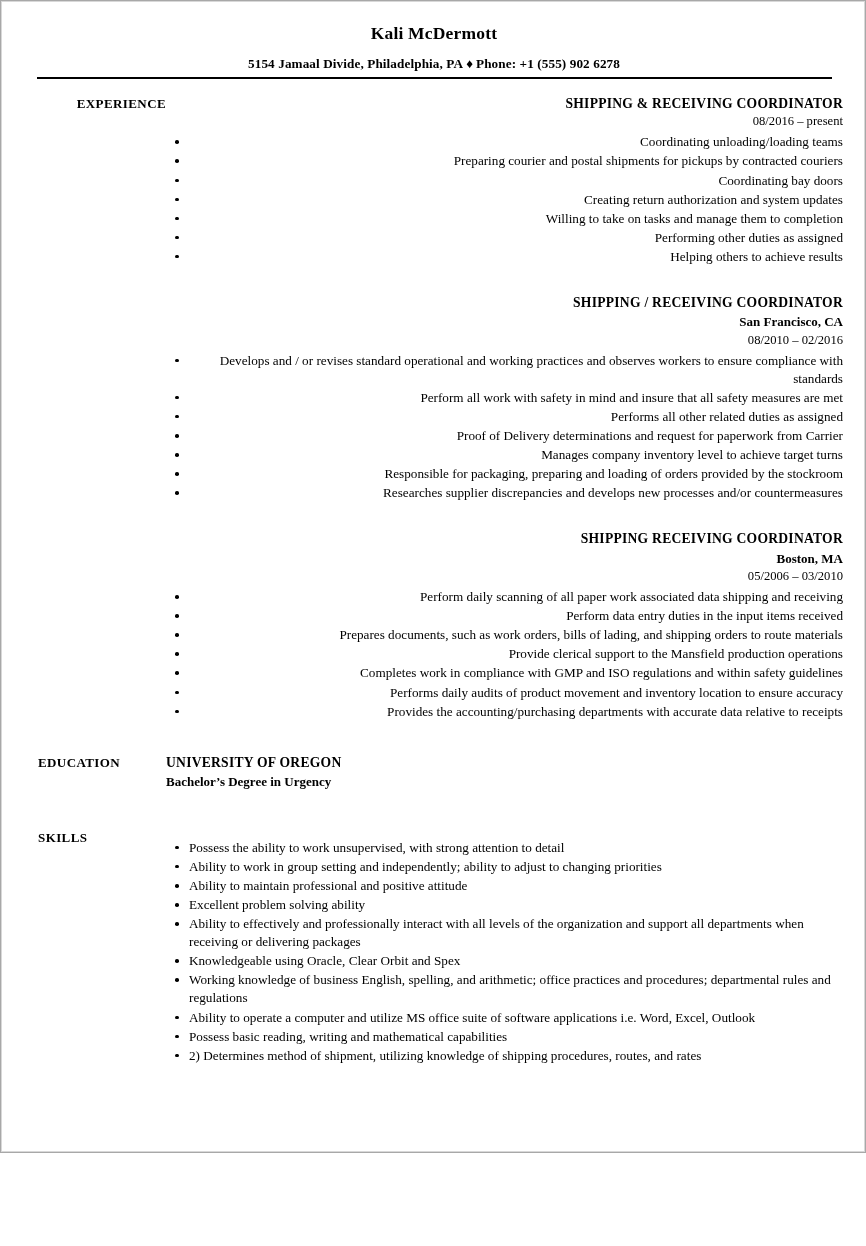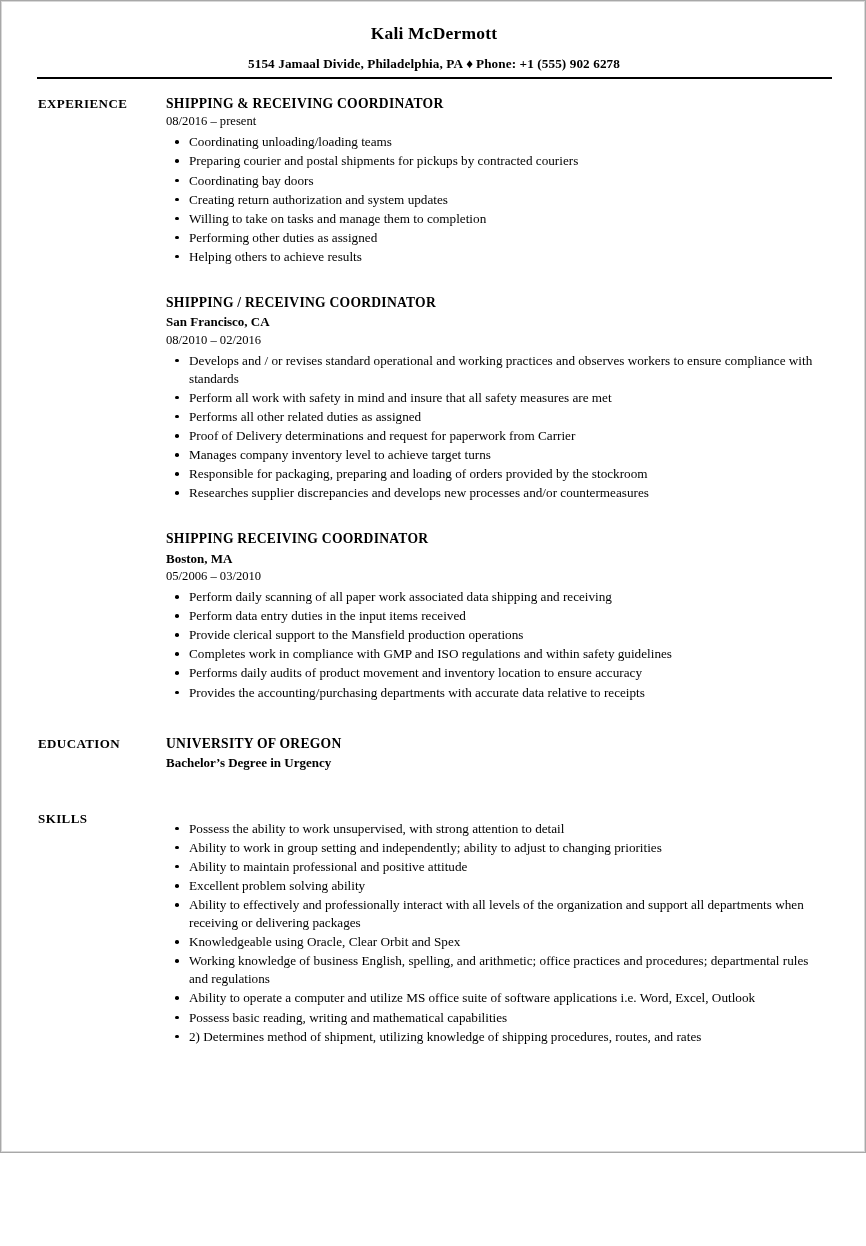--- a/index.html
+++ b/index.html
@@ -72,24 +72,24 @@
     flex: 0 0 auto;
     width: 128px;
     font-size: 13px;
     font-weight: bold;
     letter-spacing: 0.4px;
     line-height: 1.25;
     padding-top: 1px;
   }
   .section-body {
     flex: 1 1 auto;
-    padding-right: 48px;
-  }
-
-  #experience-section { margin-top: 16px; }
+    padding-right: 24px;
+  }
+
+  #experience-section { margin-top: 16px; text-align: right; }
   #education-section  { margin-top: 33px; }
   #skills-section     { margin-top: 37px; }
 
   
   .job { }
   .job + .job { margin-top: 28px; }
   .job-title {
     font-size: 13.6px;
     font-weight: bold;
     letter-spacing: 0.25px;
@@ -196,20 +196,21 @@
           </ul>
         </div>
 
         <div class="job">
           <div class="job-title">SHIPPING RECEIVING COORDINATOR</div>
           <div class="job-location">Boston, MA</div>
           <div class="job-dates">05/2006 – 03/2010</div>
           <ul class="bullets">
             <li>Perform daily scanning of all paper work associated data shipping and receiving</li>
             <li>Perform data entry duties in the input items received</li>
+            <li>Prepares documents, such as work orders, bills of lading, and shipping orders to route materials</li>
             <li>Provide clerical support to the Mansfield production operations</li>
             <li>Completes work in compliance with GMP and ISO regulations and within safety guidelines</li>
             <li>Performs daily audits of product movement and inventory location to ensure accuracy</li>
             <li>Provides the accounting/purchasing departments with accurate data relative to receipts</li>
           </ul>
         </div>
 
       </div>
     </div>
 

